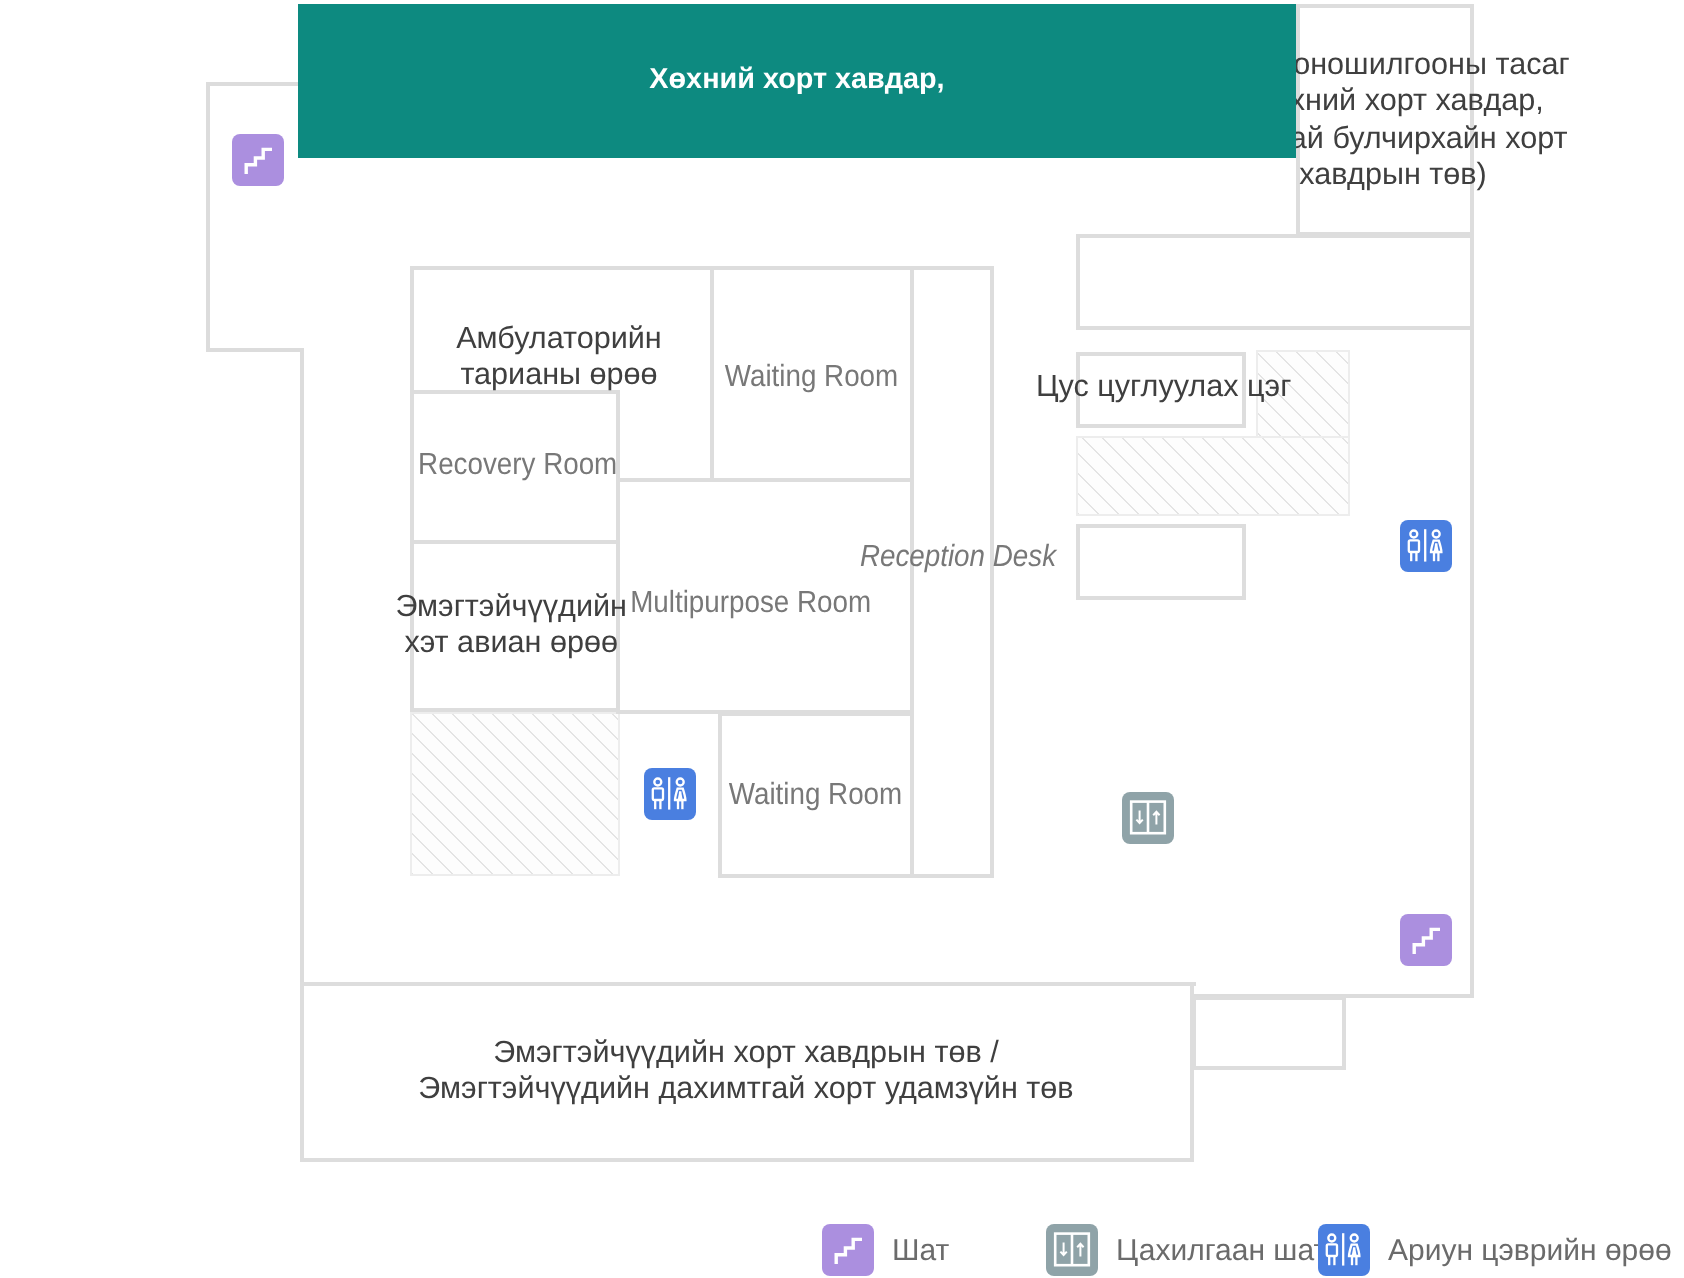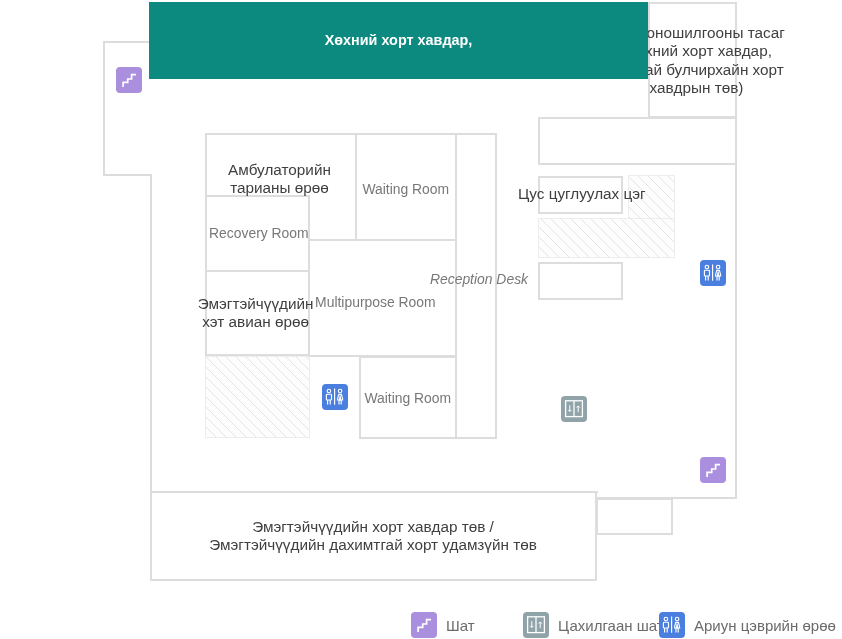--- a/index.html
+++ b/index.html
@@ -83,21 +83,21 @@
   <div class="rlabel dark" style="left:185.6px;top:294.8px;width:140px;">
       <div>Эмэгтэйчүүдийн</div>
       <div>хэт авиан өрөө</div>
     </div>
   <div class="rlabel grey latin" style="left:196.3px;top:224px;width:125px;"><div>Recovery Room</div></div>
   <div class="rlabel grey latin" style="left:307.9px;top:292.7px;width:135px;"><div>Multipurpose Room</div></div>
   <div class="rlabel grey latin" style="left:359px;top:388.7px;width:98px;"><div>Waiting Room</div></div>
 
   <div class="room-box" style="left:150px;top:491px;width:447px;height:90px;"></div>
   <div class="rlabel dark" style="left:150px;top:517.8px;width:446px;line-height:18.4px;">
-      <div>Эмэгтэйчүүдийн хорт хавдар төв /</div>
+      <div>Эмэгтэйчүүдийн хорт хавдрын төв /</div>
       <div>Эмэгтэйчүүдийн дахимтгай хорт удамзүйн төв</div>
     </div>
 
   <div class="room-box" style="left:596px;top:498px;width:77px;height:37px;"></div>
 
   <div class="icon-badge" style="left:116px;top:67px;width:26px;height:26px;background:#ab8fdf;">
       <svg viewBox="0 0 26 26" width="26" height="26" aria-hidden="true">
         <path d="M7.1 20.0 L7.1 15.4 L11.7 15.4 L11.7 12.0 L15.6 12.0 L15.6 7.7 L20.0 7.7" fill="none" stroke="#ffffff" stroke-width="1.7" stroke-linecap="butt" stroke-linejoin="miter"></path>
       </svg>
     </div>

